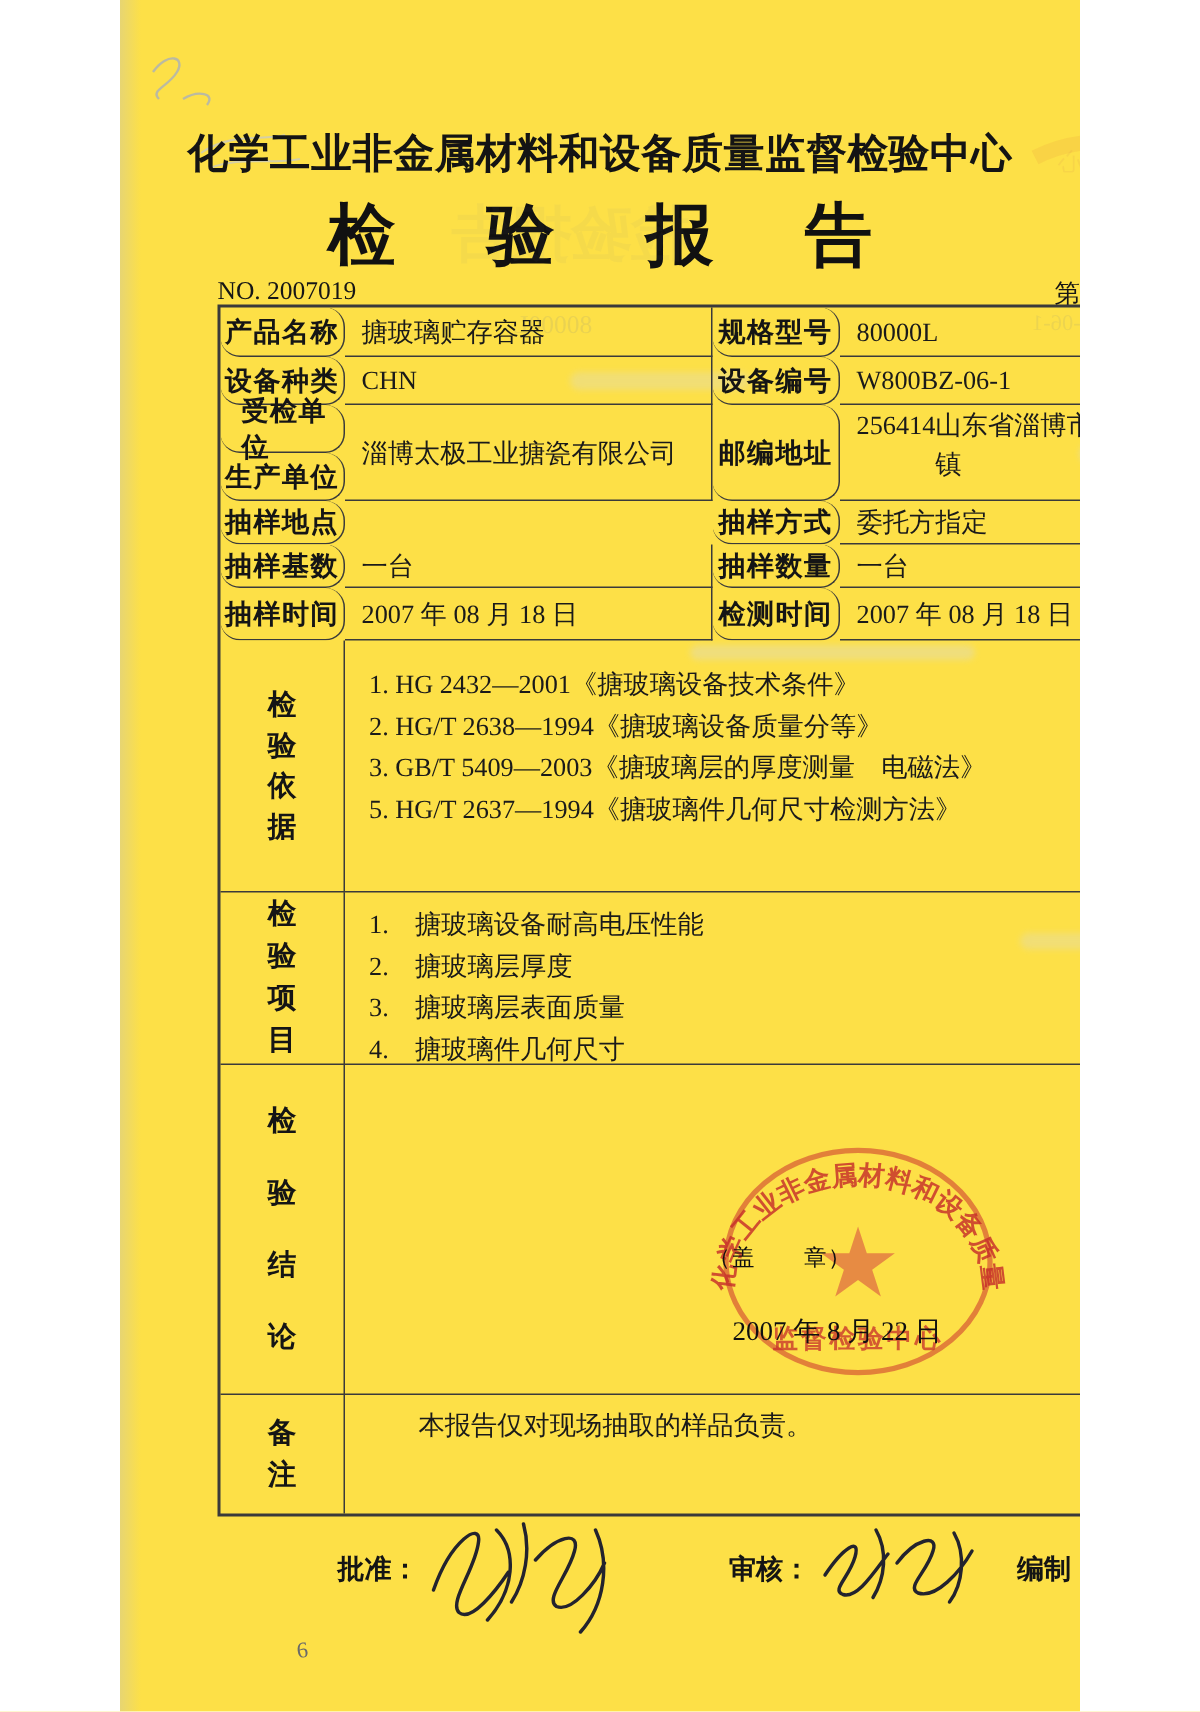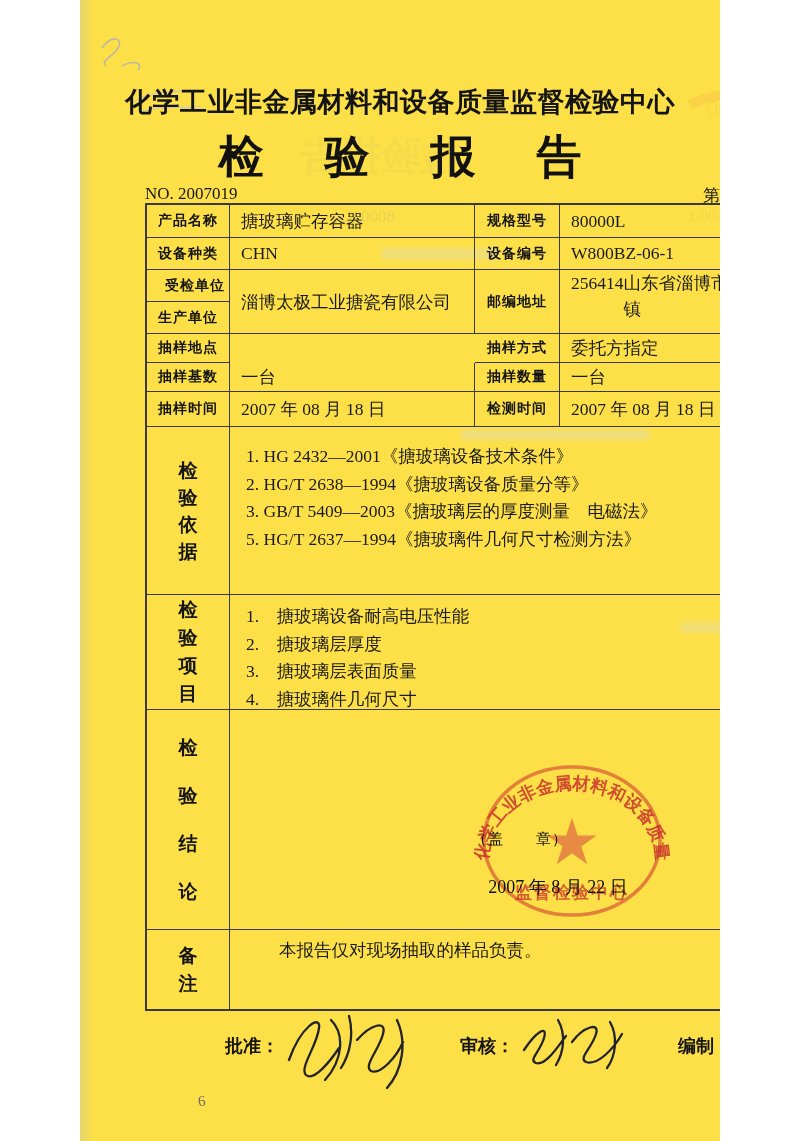--- a/index.html
+++ b/index.html
@@ -38,21 +38,21 @@
   }
   .cell{
     border-right:1.6px solid #3a3a3a;border-bottom:1.6px solid #3a3a3a;
     box-sizing:border-box;overflow:visible;
   }
   .cell.no-r{border-right:none;}
   .cell.no-b{border-bottom:none;}
   .lbl{
     display:flex;align-items:center;justify-content:center;
     font-family:"Liberation Sans","DejaVu Sans",sans-serif;
-    font-weight:700;font-size:14px;letter-spacing:1px;color:#151515;
+    font-weight:700;font-size:18px;letter-spacing:1px;color:#151515;border-radius:13px;
   }
   .val{
     display:flex;align-items:center;padding-left:11px;
     font-size:17.5px;color:#1a1a1a;
   }
   .val.two-line{flex-direction:row;align-items:flex-start;justify-content:center;line-height:26px;}
   .vlabel{
     display:flex;flex-direction:column;align-items:center;justify-content:center;
     font-family:"Liberation Sans","DejaVu Sans",sans-serif;
     font-weight:700;font-size:19px;color:#151515;
@@ -226,21 +226,21 @@
       <div class="notes-text">本报告仅对现场抽取的样品负责。</div>
     </div>
   </div>
 
   <div class="sig-group" style="left:145px;top:1028px;">
     <span class="sig-label">批准：</span>
     <svg class="sig-svg" style="margin-top:-20px;" width="150" height="85" viewBox="0 0 150 85">
       <path class="sig-stroke" d="M10,52 C22,18 42,6 40,20 C38,38 20,60 27,67 C35,74 52,52 60,40 M52,12 C66,26 64,52 46,72 M70,8 C75,26 71,46 62,60 M78,32 C92,16 108,12 104,26 C100,42 84,58 92,63 C102,67 118,48 124,34 M118,12 C128,34 124,62 108,80"></path>
     </svg>
   </div>
-  <div class="sig-group" style="left:380px;top:1028px;">
+  <div class="sig-group" style="left:406px;top:1028px;">
     <span class="sig-label">审核：</span>
     <svg class="sig-svg" style="margin-top:-16px;" width="122" height="62" viewBox="0 0 122 62">
       <path class="sig-stroke" d="M10,38 C22,20 34,12 30,26 C26,40 14,48 22,51 C32,54 44,34 52,24 M44,8 C52,22 50,40 42,53 M58,30 C70,14 86,10 82,22 C78,36 64,46 72,50 C84,54 100,36 108,22 M96,10 C104,24 102,44 93,56"></path>
     </svg>
   </div>
   <div class="sig-group" style="left:598px;top:1028px;">
     <span class="sig-label">编制：</span>
     <svg class="sig-svg" style="margin-top:-13px;" width="128" height="58" viewBox="0 0 128 58">
       <path class="sig-stroke" d="M8,22 C16,12 26,10 24,20 C22,34 14,44 20,47 M34,10 C38,26 36,42 30,50 M44,28 C54,16 64,12 62,22 C60,34 50,44 56,47 C64,50 76,36 82,26 M88,10 C94,24 92,42 84,52 M96,28 C104,18 116,16 113,26 C110,38 102,46 108,49"></path>
     </svg>

